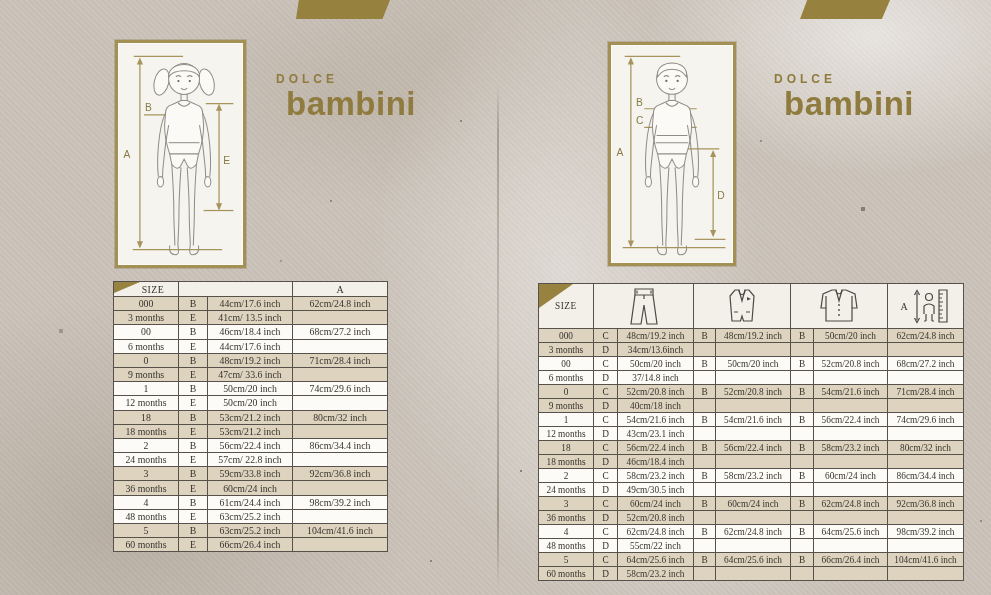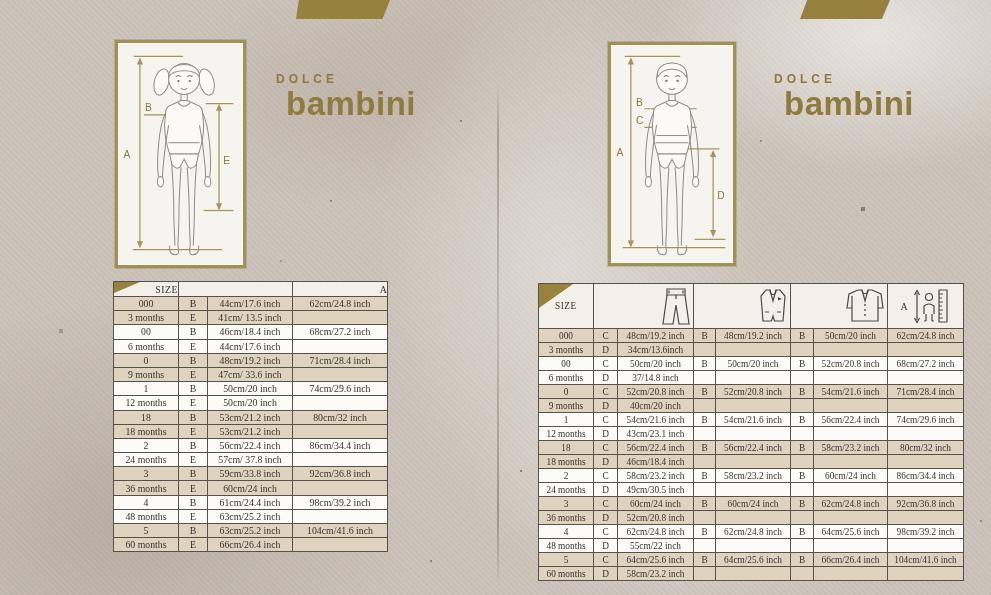--- a/index.html
+++ b/index.html
@@ -45,21 +45,21 @@
   td,th{border:1px solid #56524b;padding:0;text-align:center;vertical-align:middle;
     font-weight:normal;overflow:hidden;white-space:nowrap;}
   #girl-table{left:113px;top:281px;width:274px;font-size:9.8px;}
   #girl-table td{height:13.2px;}
   #girl-table th{height:14px;}
   #boy-table{left:538px;top:283px;width:425px;font-size:9.3px;}
   #boy-table td{height:13px;}
   #boy-table th.hdr{height:44px;}
   tr.tan td{background:#ddd3bf;}
   tr.white td{background:#fcfbf7;}
-  th{background:#f3f0e9;text-align:right;}
+  th{background:#f3f0e9;}
   .size-th{position:relative;}
   .tri{position:absolute;top:0;left:0;width:0;height:0;
     border-top:11px solid #97823f;border-right:26px solid transparent;}
   #boy-table .tri{border-top-width:24px;border-right-width:34px;}
   .size-label{letter-spacing:.5px;}
   #girl-table .size-label{padding-left:14px;}
   #boy-table .size-label{position:absolute;left:16px;top:17px;}
   .icon-cell svg{display:inline-block;vertical-align:middle;}
   .a-head{font-size:10px;}
   .a-icon-wrap{display:flex;align-items:center;justify-content:center;gap:3px;}
@@ -283,21 +283,21 @@
         </tr>
         <tr class="white">
           <td>2</td>
           <td>B</td>
           <td>56cm/22.4 inch</td>
           <td>86cm/34.4 inch</td>
         </tr>
         <tr class="white">
           <td>24 months</td>
           <td>E</td>
-          <td>57cm/ 37.8 inch</td>
+          <td>57cm/ 22.8 inch</td>
           <td></td>
         </tr>
         <tr class="tan">
           <td>3</td>
           <td>B</td>
           <td>59cm/33.8 inch</td>
           <td>92cm/36.8 inch</td>
         </tr>
         <tr class="tan">
           <td>36 months</td>
@@ -445,21 +445,21 @@
           <td>52cm/20.8 inch</td>
           <td>B</td>
           <td>52cm/20.8 inch</td>
           <td>B</td>
           <td>54cm/21.6 inch</td>
           <td>71cm/28.4 inch</td>
         </tr>
         <tr class="tan">
           <td>9 months</td>
           <td>D</td>
-          <td>40cm/20 inch</td>
+          <td>40cm/18 inch</td>
           <td></td>
           <td></td>
           <td></td>
           <td></td>
           <td></td>
         </tr>
         <tr class="white">
           <td>1</td>
           <td>C</td>
           <td>54cm/21.6 inch</td>

